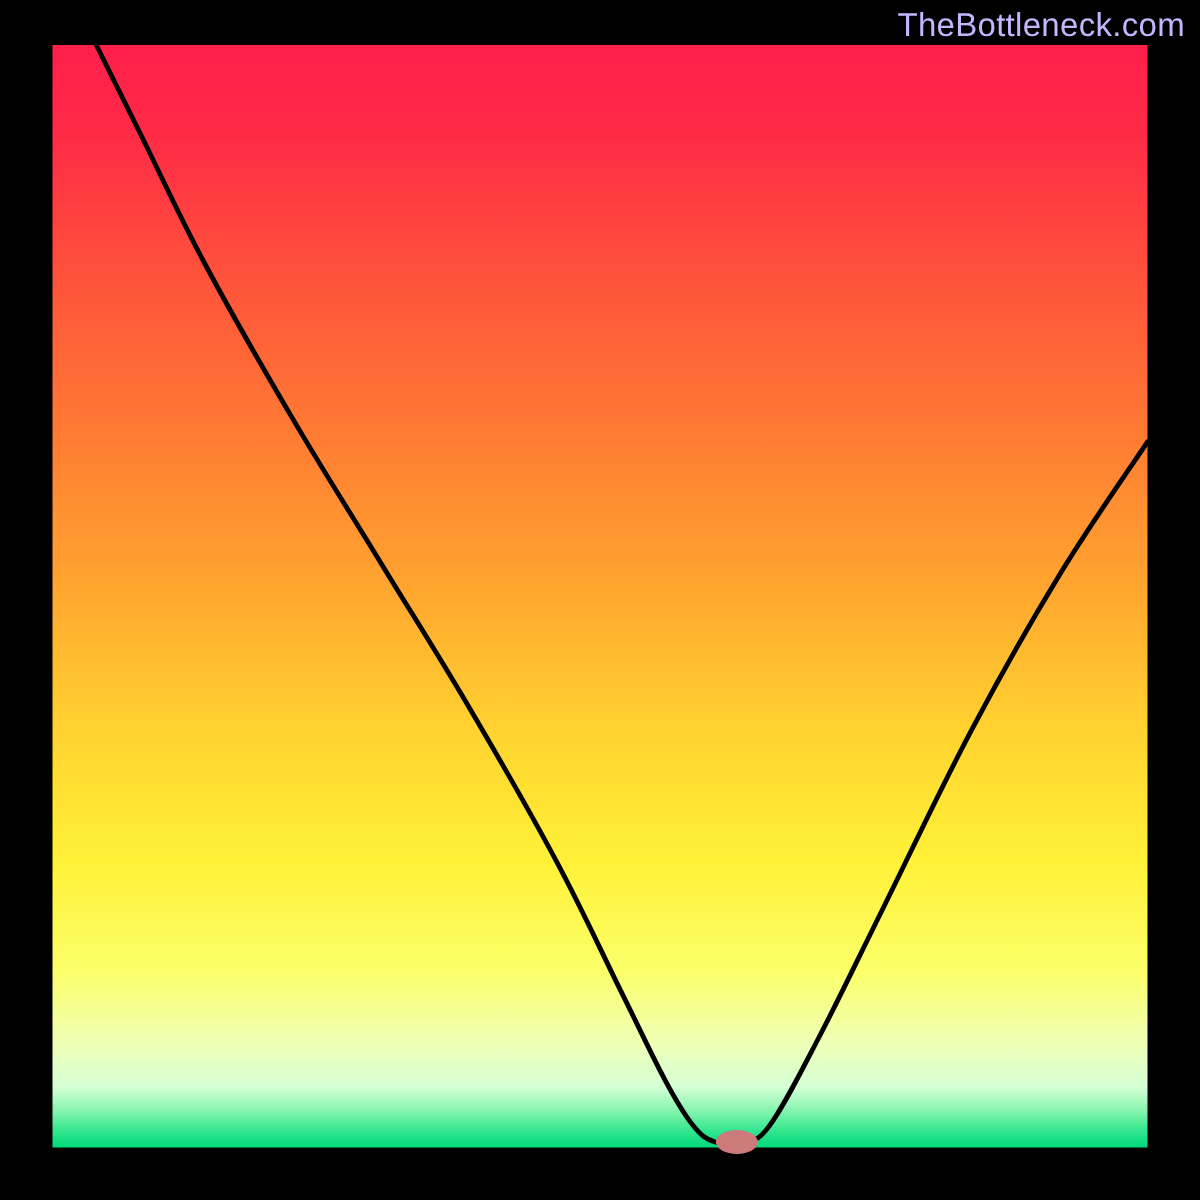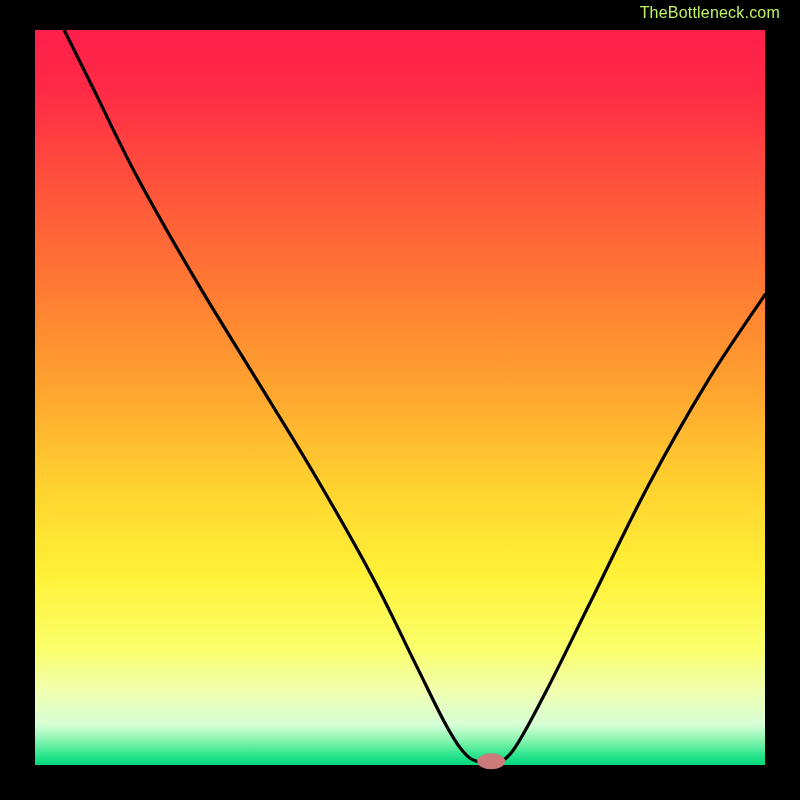--- a/index.html
+++ b/index.html
@@ -12,23 +12,23 @@
     font-family: Arial, Helvetica, sans-serif;
   }
   .container {
     position: relative;
     width: 800px;
     height: 800px;
   }
   .watermark {
     position: absolute;
     top: 4px;
-    right: 20px;
-    color: #bef264;
-    font-size: 16px;
+    right: 10px;
+    color: #c4b5fd;
+    font-size: 22px;
     font-weight: 500;
     letter-spacing: 0.2px;
     z-index: 10;
   }
   svg {
     display: block;
   }
 </style>
 </head>
 <body>

